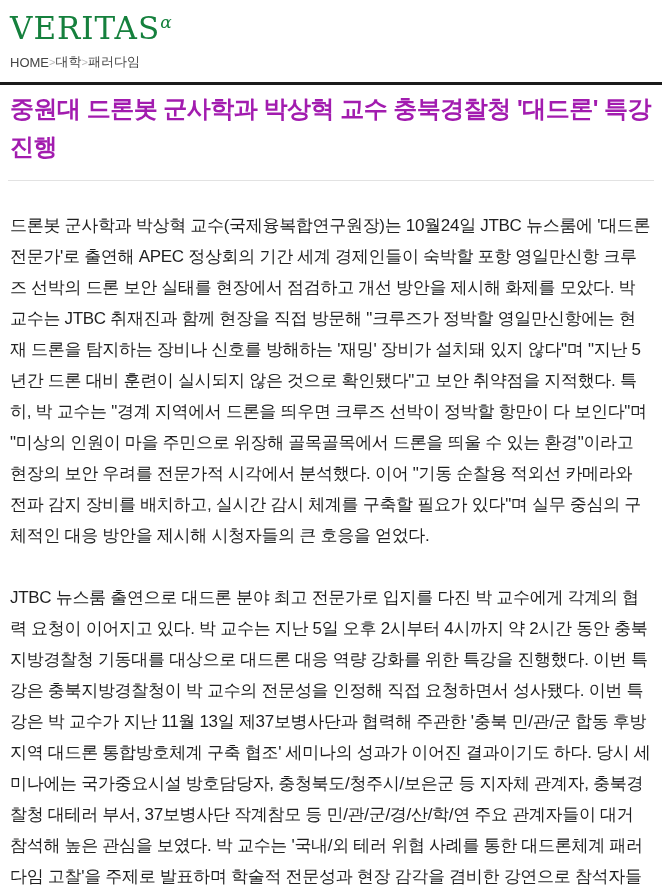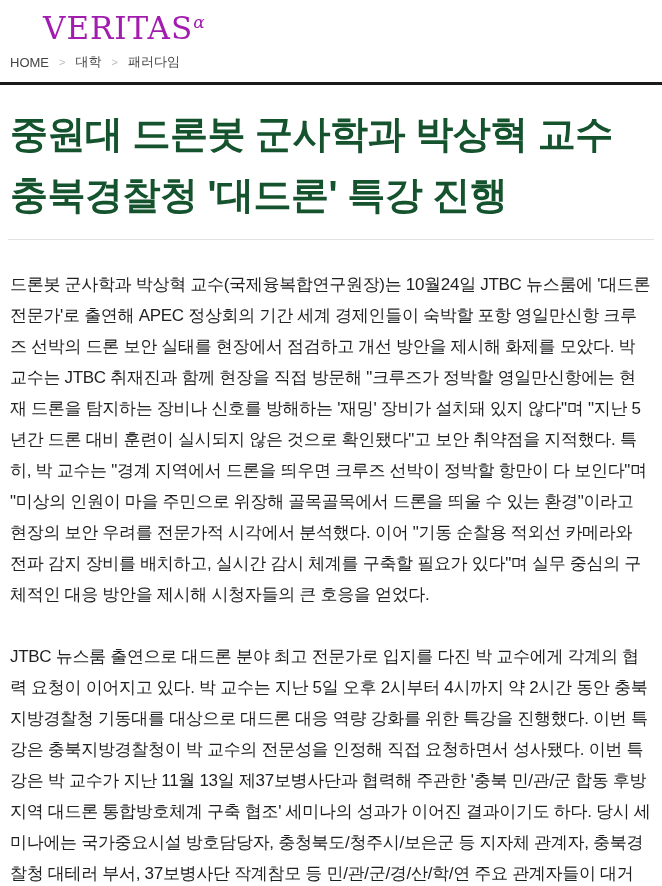--- a/index.html
+++ b/index.html
@@ -10,62 +10,61 @@
     color: #222222;
   }
   .page { padding: 8px 10px 20px 10px; }
 
   
   .masthead { padding-top: 2px; }
   .logo {
     font-family: "DejaVu Serif", "Liberation Serif", serif;
     font-size: 31px;
     font-weight: 500;
-    color: #a21caf;
+    color: #15803d;
     letter-spacing: 1px;
     display: inline-block;
     cursor: pointer;
-    margin-left: 33px;
   }
   .logo sup {
     font-size: 17px;
     font-style: italic;
     vertical-align: super;
     line-height: 0;
   }
 
   
   .breadcrumb {
     margin-top: 7px;
     font-size: 13px;
     color: #444444;
     display: flex;
     align-items: center;
-    gap: 10px;
+    gap: 0;
   }
   .breadcrumb .crumb { cursor: pointer; }
   .breadcrumb .sep { color: #bcbcbc; font-size: 11px; }
 
   
   .rule-dark {
     margin: 11px -10px 0 -10px;
     border-top: 3px solid #1b1b1b;
   }
   .rule-light {
     margin: 13px -2px 0 -2px;
     border-top: 1px solid #e2e2e2;
   }
 
   
   .article-title {
-    margin-top: 19px;
-    font-size: 38px;
+    margin-top: 5px;
+    font-size: 24px;
     line-height: 1.6;
     font-weight: 800;
-    color: #14532d;
+    color: #a21caf;
     letter-spacing: -0.5px;
     word-break: break-all;
   }
 
   
   .byline {
     margin-top: 12px;
     display: flex;
     align-items: center;
     font-size: 13px;

